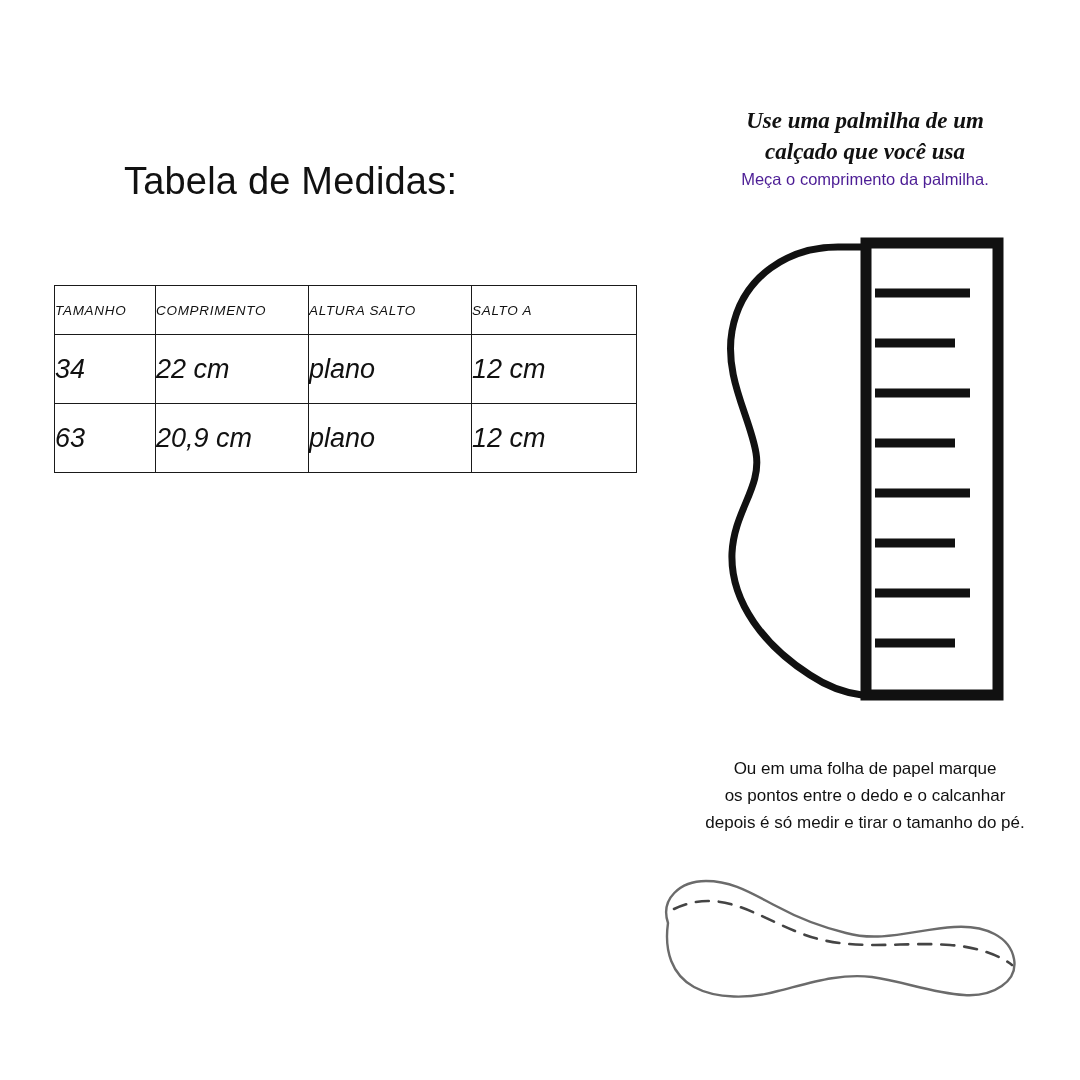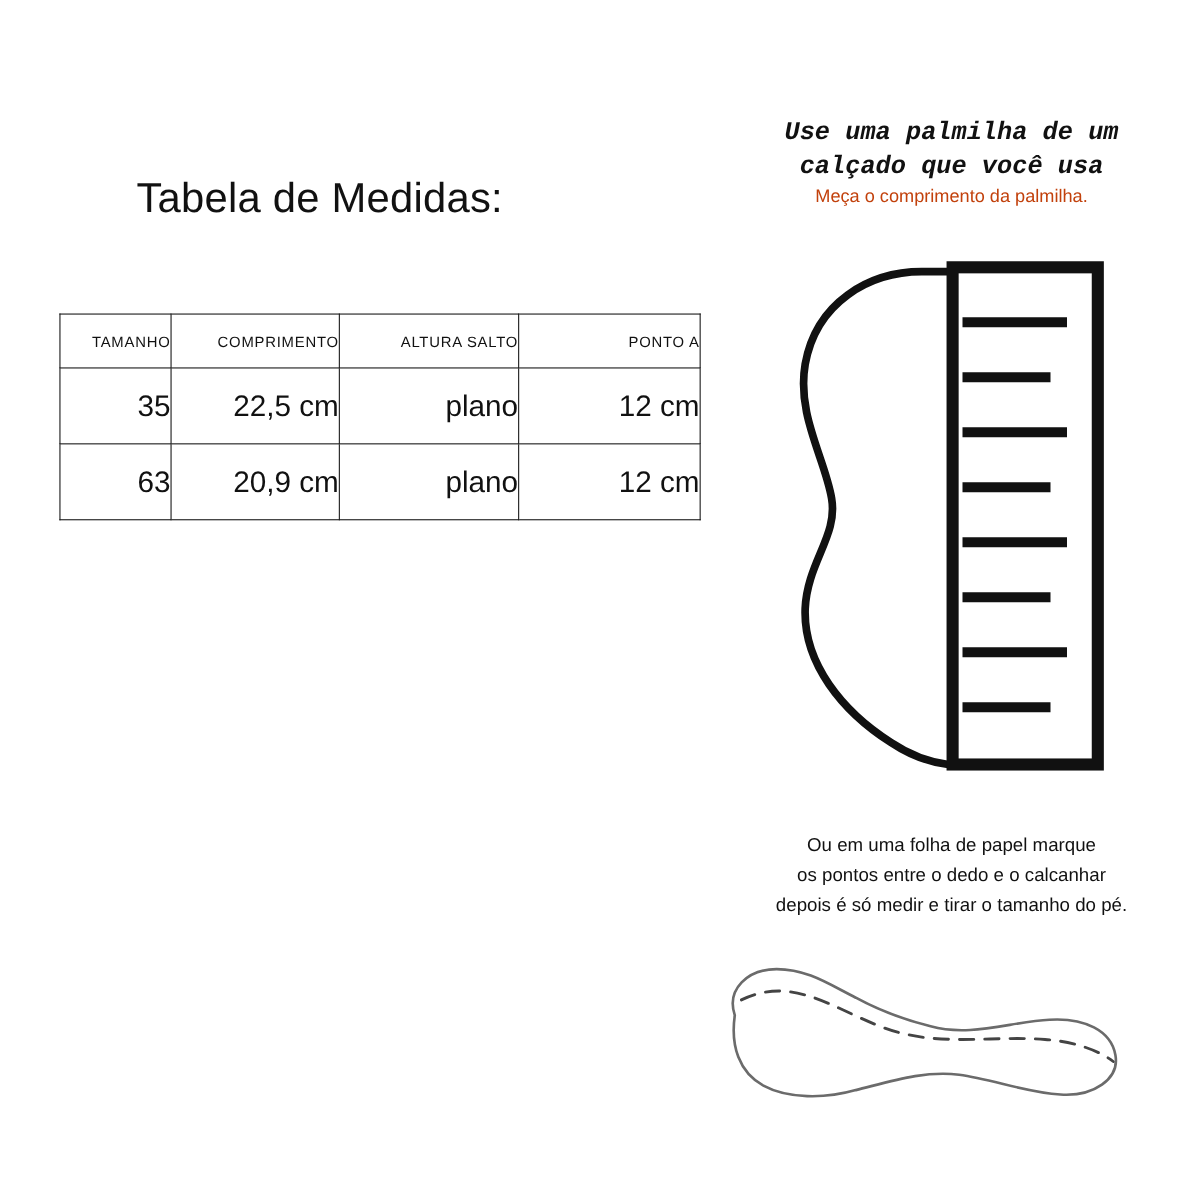--- a/index.html
+++ b/index.html
@@ -46,23 +46,24 @@
   #size-table {
     position: absolute;
     left: 54px;
     top: 285px;
     width: 578px;
     border-collapse: collapse;
     table-layout: fixed;
   }
   #size-table th, #size-table td {
     border: 1.6px solid #1a1a1a;
-    text-align: right;
+    text-align: left;
     vertical-align: middle;
     padding: 0;
+    font-style: italic;
   }
   #size-table th {
     height: 48px;
     font-size: 13.5px;
     font-weight: 400;
     letter-spacing: 0.7px;
     color: #111111;
   }
   #size-table td {
     height: 68px;
@@ -83,36 +84,36 @@
     width: 430px;
     height: 1080px;
   }
 
   #insole-heading {
     position: absolute;
     left: 0;
     top: 105px;
     width: 430px;
     text-align: center;
-    font-family: Liberation Mono, monospace;
+    font-family: Liberation Serif, serif;
     font-style: italic;
     font-weight: bold;
     font-size: 23px;
     line-height: 31px;
     color: #111111;
   }
 
   #insole-sub {
     position: absolute;
     left: 0;
     top: 170px;
     width: 430px;
     text-align: center;
     font-size: 16.5px;
-    color: #c2410c;
+    color: #4c1d95;
   }
 
   #ruler-figure {
     position: absolute;
     left: 20px;
     top: 235px;
     width: 400px;
     height: 490px;
   }
 
@@ -143,27 +144,27 @@
   <div id="left-col">
 
     <div id="table-title">Tabela de Medidas:</div>
 
     <table id="size-table">
       <thead>
         <tr>
           <th class="col-tamanho">TAMANHO</th>
           <th class="col-comprimento">COMPRIMENTO</th>
           <th class="col-altura">ALTURA SALTO</th>
-          <th class="col-ponto">PONTO A</th>
+          <th class="col-ponto">SALTO A</th>
         </tr>
       </thead>
       <tbody>
         <tr>
-          <td>35</td>
-          <td>22,5 cm</td>
+          <td>34</td>
+          <td>22 cm</td>
           <td>plano</td>
           <td>12 cm</td>
         </tr>
         <tr>
           <td>63</td>
           <td>20,9 cm</td>
           <td>plano</td>
           <td>12 cm</td>
         </tr>
       </tbody>

